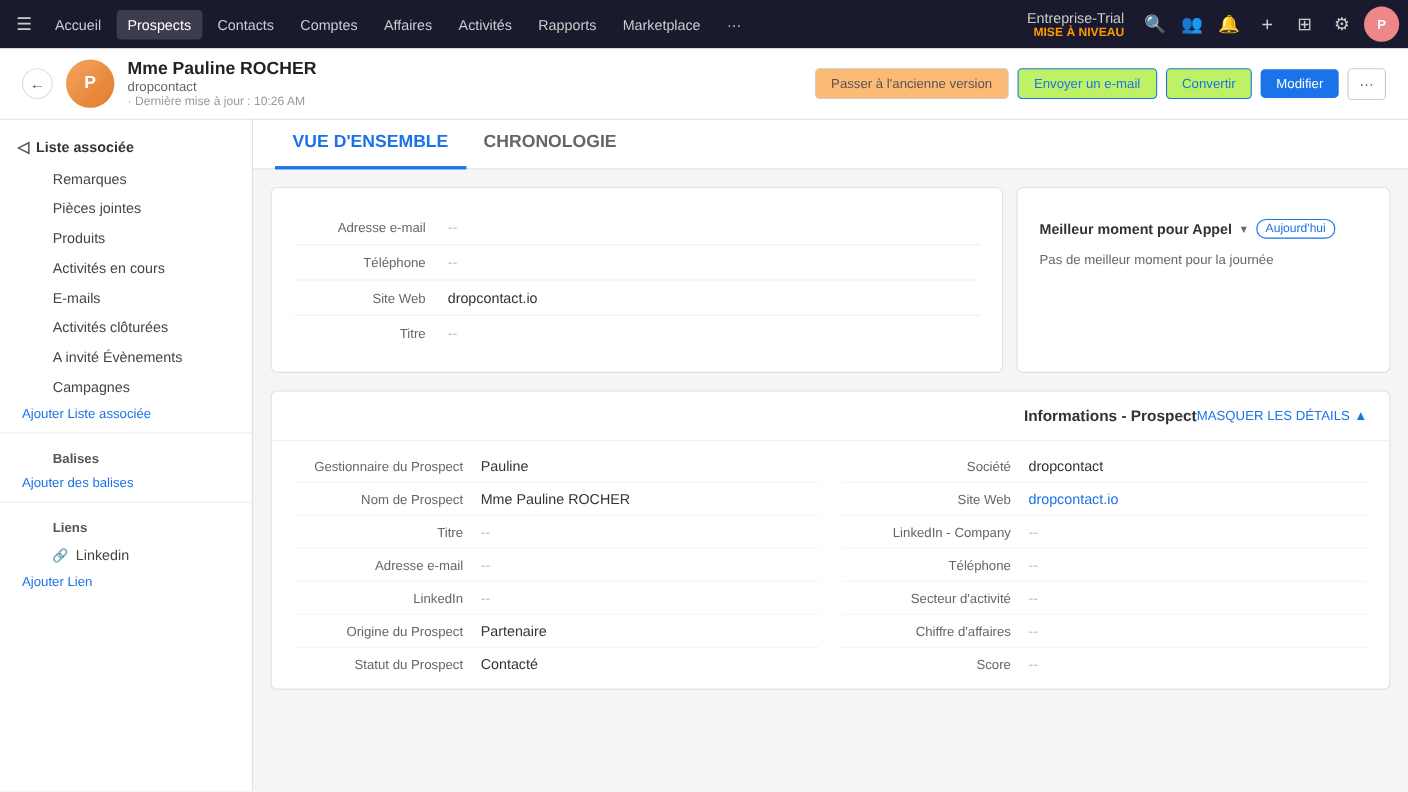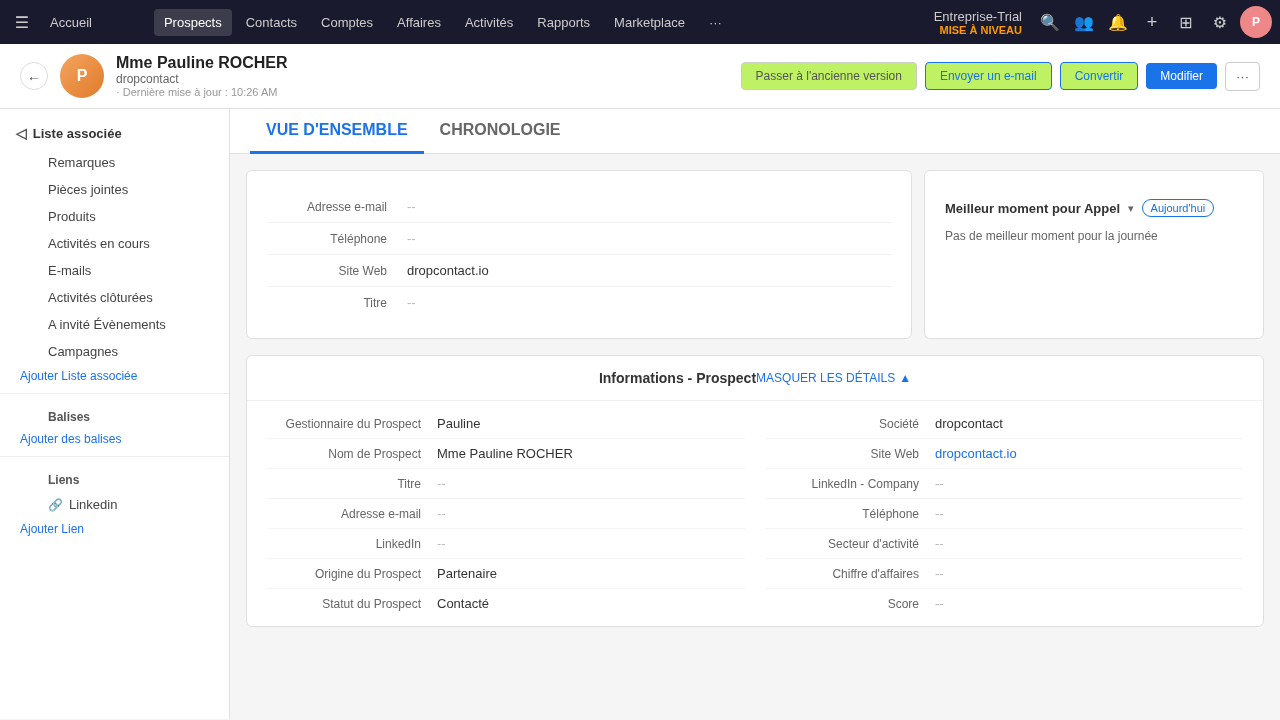--- a/index.html
+++ b/index.html
@@ -16,21 +16,21 @@
       gap: 4px;
     }
     .topnav-item {
       padding: 6px 10px;
       border-radius: 4px;
       cursor: pointer;
       color: #ccc;
       font-size: 13px;
       white-space: nowrap;
     }
-    .topnav-item.active { color: #fff; background: rgba(255,255,255,0.15); font-weight: 500; margin-left: 48px; }
+    .topnav-item.active { color: #fff; background: rgba(255,255,255,0.15); font-weight: 500; }
     .topnav-spacer { flex: 1; }
     .topnav-right {
       display: flex;
       align-items: center;
       gap: 6px;
     }
     .topnav-brand {
       display: flex;
       flex-direction: column;
       align-items: flex-end;
@@ -74,21 +74,21 @@
       color: #fff; font-size: 16px; font-weight: 700; flex-shrink: 0;
     }
     .contact-info { flex: 1; }
     .contact-name { font-size: 16px; font-weight: 700; color: #222; }
     .contact-company { font-size: 12px; color: #666; }
     .contact-updated { font-size: 11px; color: #999; }
     .header-actions {
       display: flex; align-items: center; gap: 8px;
     }
     .btn-ghost {
-      border: 1px solid #ccc; background: #bef264;
+      border: 1px solid #ccc; background: #fdba74;
       padding: 6px 14px; border-radius: 4px;
       font-size: 12px; color: #555; cursor: pointer;
     }
     .btn-outline {
       border: 1px solid #1a73e8; background: #bef264;
       padding: 6px 14px; border-radius: 4px;
       font-size: 12px; color: #1a73e8; cursor: pointer;
     }
     .btn-primary {
       border: none; background: #1a73e8;
@@ -225,21 +225,21 @@
     .call-note { font-size: 12px; color: #666; padding: 4px 0; }
 
     
     .section-card {
       background: #fff;
       border: 1px solid #e0e0e0;
       border-radius: 6px;
       margin: 0 16px 16px;
     }
     .section-header {
-      display: flex; justify-content: center; align-items: center;
+      display: flex; justify-content: flex-end; align-items: center;
       padding: 14px 20px;
       border-bottom: 1px solid #f0f0f0;
     }
     .section-title { font-size: 14px; font-weight: 600; color: #333; }
     .section-toggle {
       font-size: 12px; color: #1a73e8; cursor: pointer;
       display: flex; align-items: center; gap: 4px;
     }
     .section-body {
       padding: 8px 20px;

